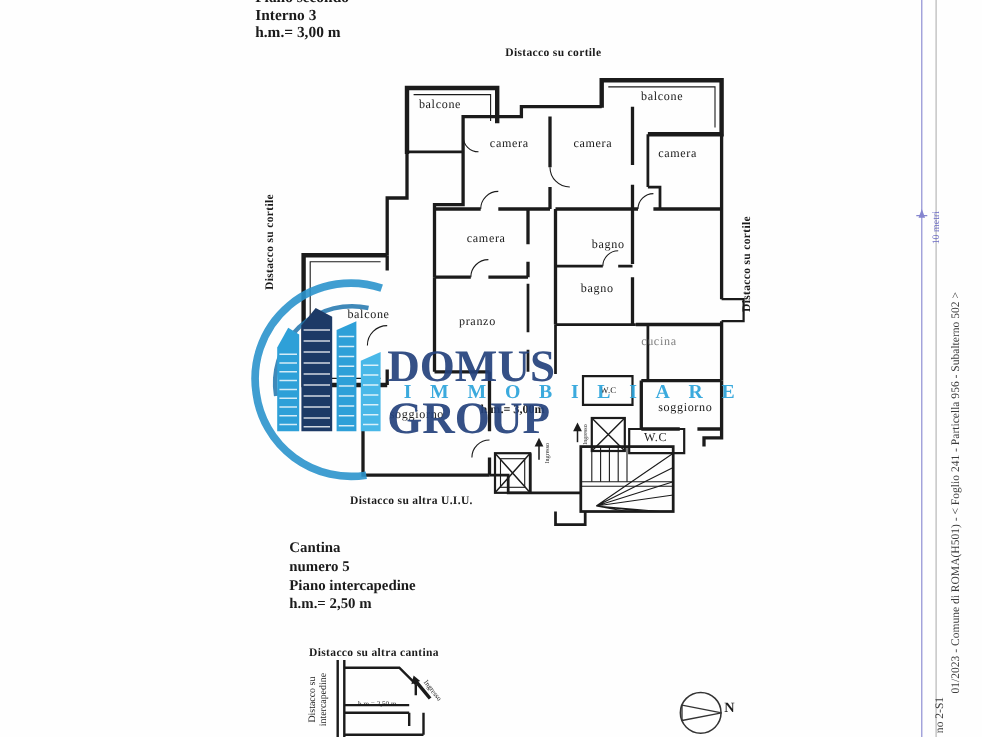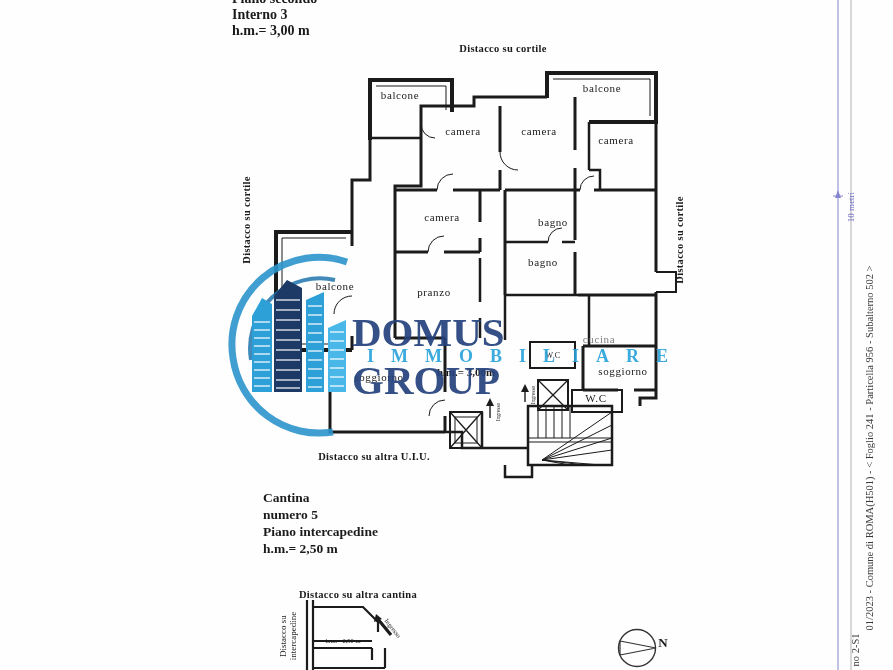--- a/index.html
+++ b/index.html
@@ -11,21 +11,21 @@
   .c{transform:translate(-50%,-50%);}
   .v{transform:translate(-50%,-50%) rotate(-90deg);}
   .hdr{font-size:14px;font-weight:700;}
   .cap{font-size:10.5px;font-weight:600;letter-spacing:.3px;}
   .room{font-size:11px;letter-spacing:.6px;}
   .room.sm{font-size:8px;letter-spacing:.2px;}
   .bold11{font-size:11px;font-weight:700;}
   .tiny{font-size:6.5px;}
   .tiny5{font-size:5.5px;}
   .cant{font-size:13.5px;font-weight:700;}
-  .faint{color:#555;opacity:.75;margin-top:28px;}
+  .faint{color:#555;opacity:.75;}
   .sidebar-text{font-size:10.5px;color:#3a3a3a;}
   .scale-text{font-size:9px;color:#6a6ac4;}
   .n-label{font-size:13px;font-weight:700;}
   
   .wm{position:absolute;left:0;top:0;z-index:3;pointer-events:none;}
   .wm-title{position:absolute;left:352px;top:295px;font-size:41px;font-weight:700;
             color:#24427c;letter-spacing:0px;opacity:.92;margin-top:13px;}
   .wm-sub{position:absolute;left:347px;top:346px;font-size:18px;font-weight:600;
           color:#2ba3db;letter-spacing:17px;opacity:.92;padding-left:20px;}
 </style>
@@ -168,21 +168,21 @@
 
   <div class="lbl bold11 c" style="left:466px;top:372px">h.m.= 3,00m</div>
   <div class="lbl tiny5 v" style="left:498px;top:412px">Ingresso</div>
   <div class="lbl tiny5 v" style="left:533px;top:395px">Ingresso</div>
 
   <div class="lbl cant" style="left:263px;top:490px">Cantina</div>
   <div class="lbl cant" style="left:263px;top:507px">numero 5</div>
   <div class="lbl cant" style="left:263px;top:524px">Piano intercapedine</div>
   <div class="lbl cant" style="left:263px;top:541px">h.m.= 2,50 m</div>
 
-  <div class="lbl cap c" style="left:358px;top:594px">Distacco su altra cantina</div>
+  <div class="lbl cap c" style="left:340px;top:594px">Distacco su altra cantina</div>
   <div class="lbl v" style="left:288px;top:636px;font-size:9px;text-align:center;line-height:10px">
     <div>Distacco su</div>
     <div>intercapedine</div>
   </div>
   <div class="lbl tiny c" style="left:343px;top:640px">h.m.= 2,50 m</div>
   <div class="lbl tiny c" style="left:393px;top:628px;transform:translate(-50%,-50%) rotate(52deg)">Ingresso</div>
 
   <div class="lbl n-label c" style="left:663px;top:643px">N</div>
 
   <div class="lbl sidebar-text v" style="left:869px;top:448px">01/2023 - Comune di ROMA(H501) - &lt; Foglio 241 - Particella 956 - Subalterno 502 &gt;</div>

